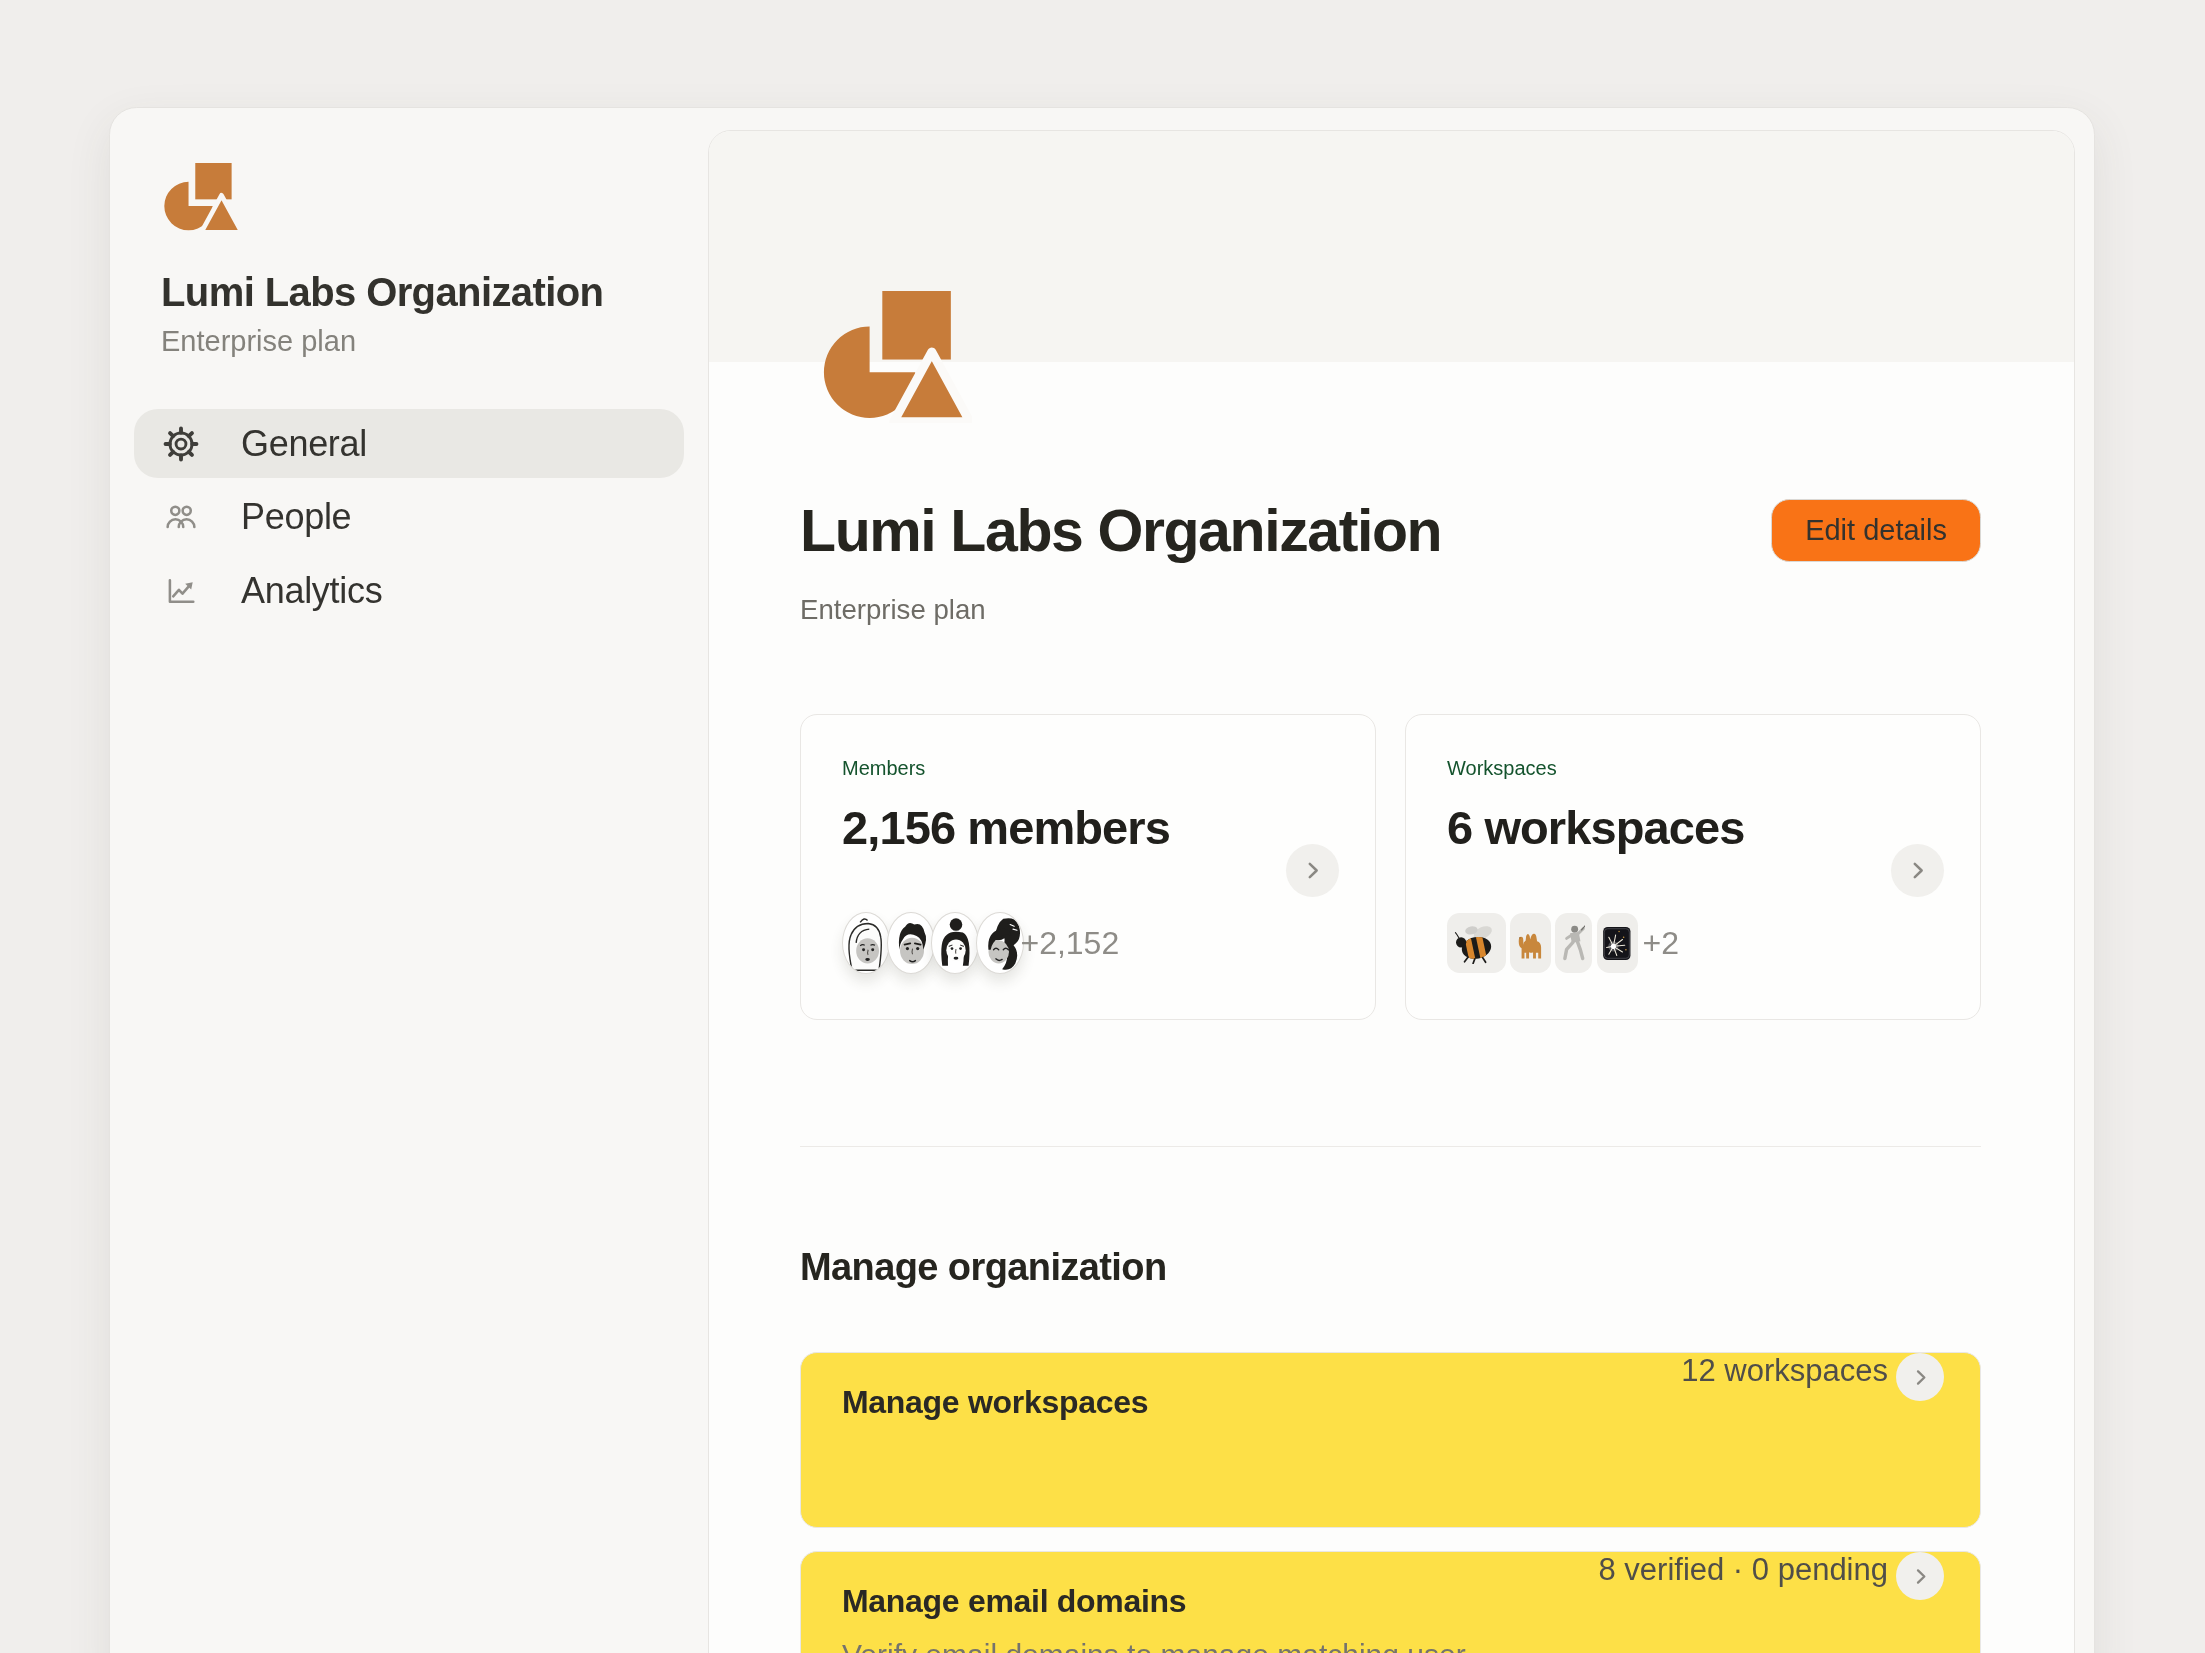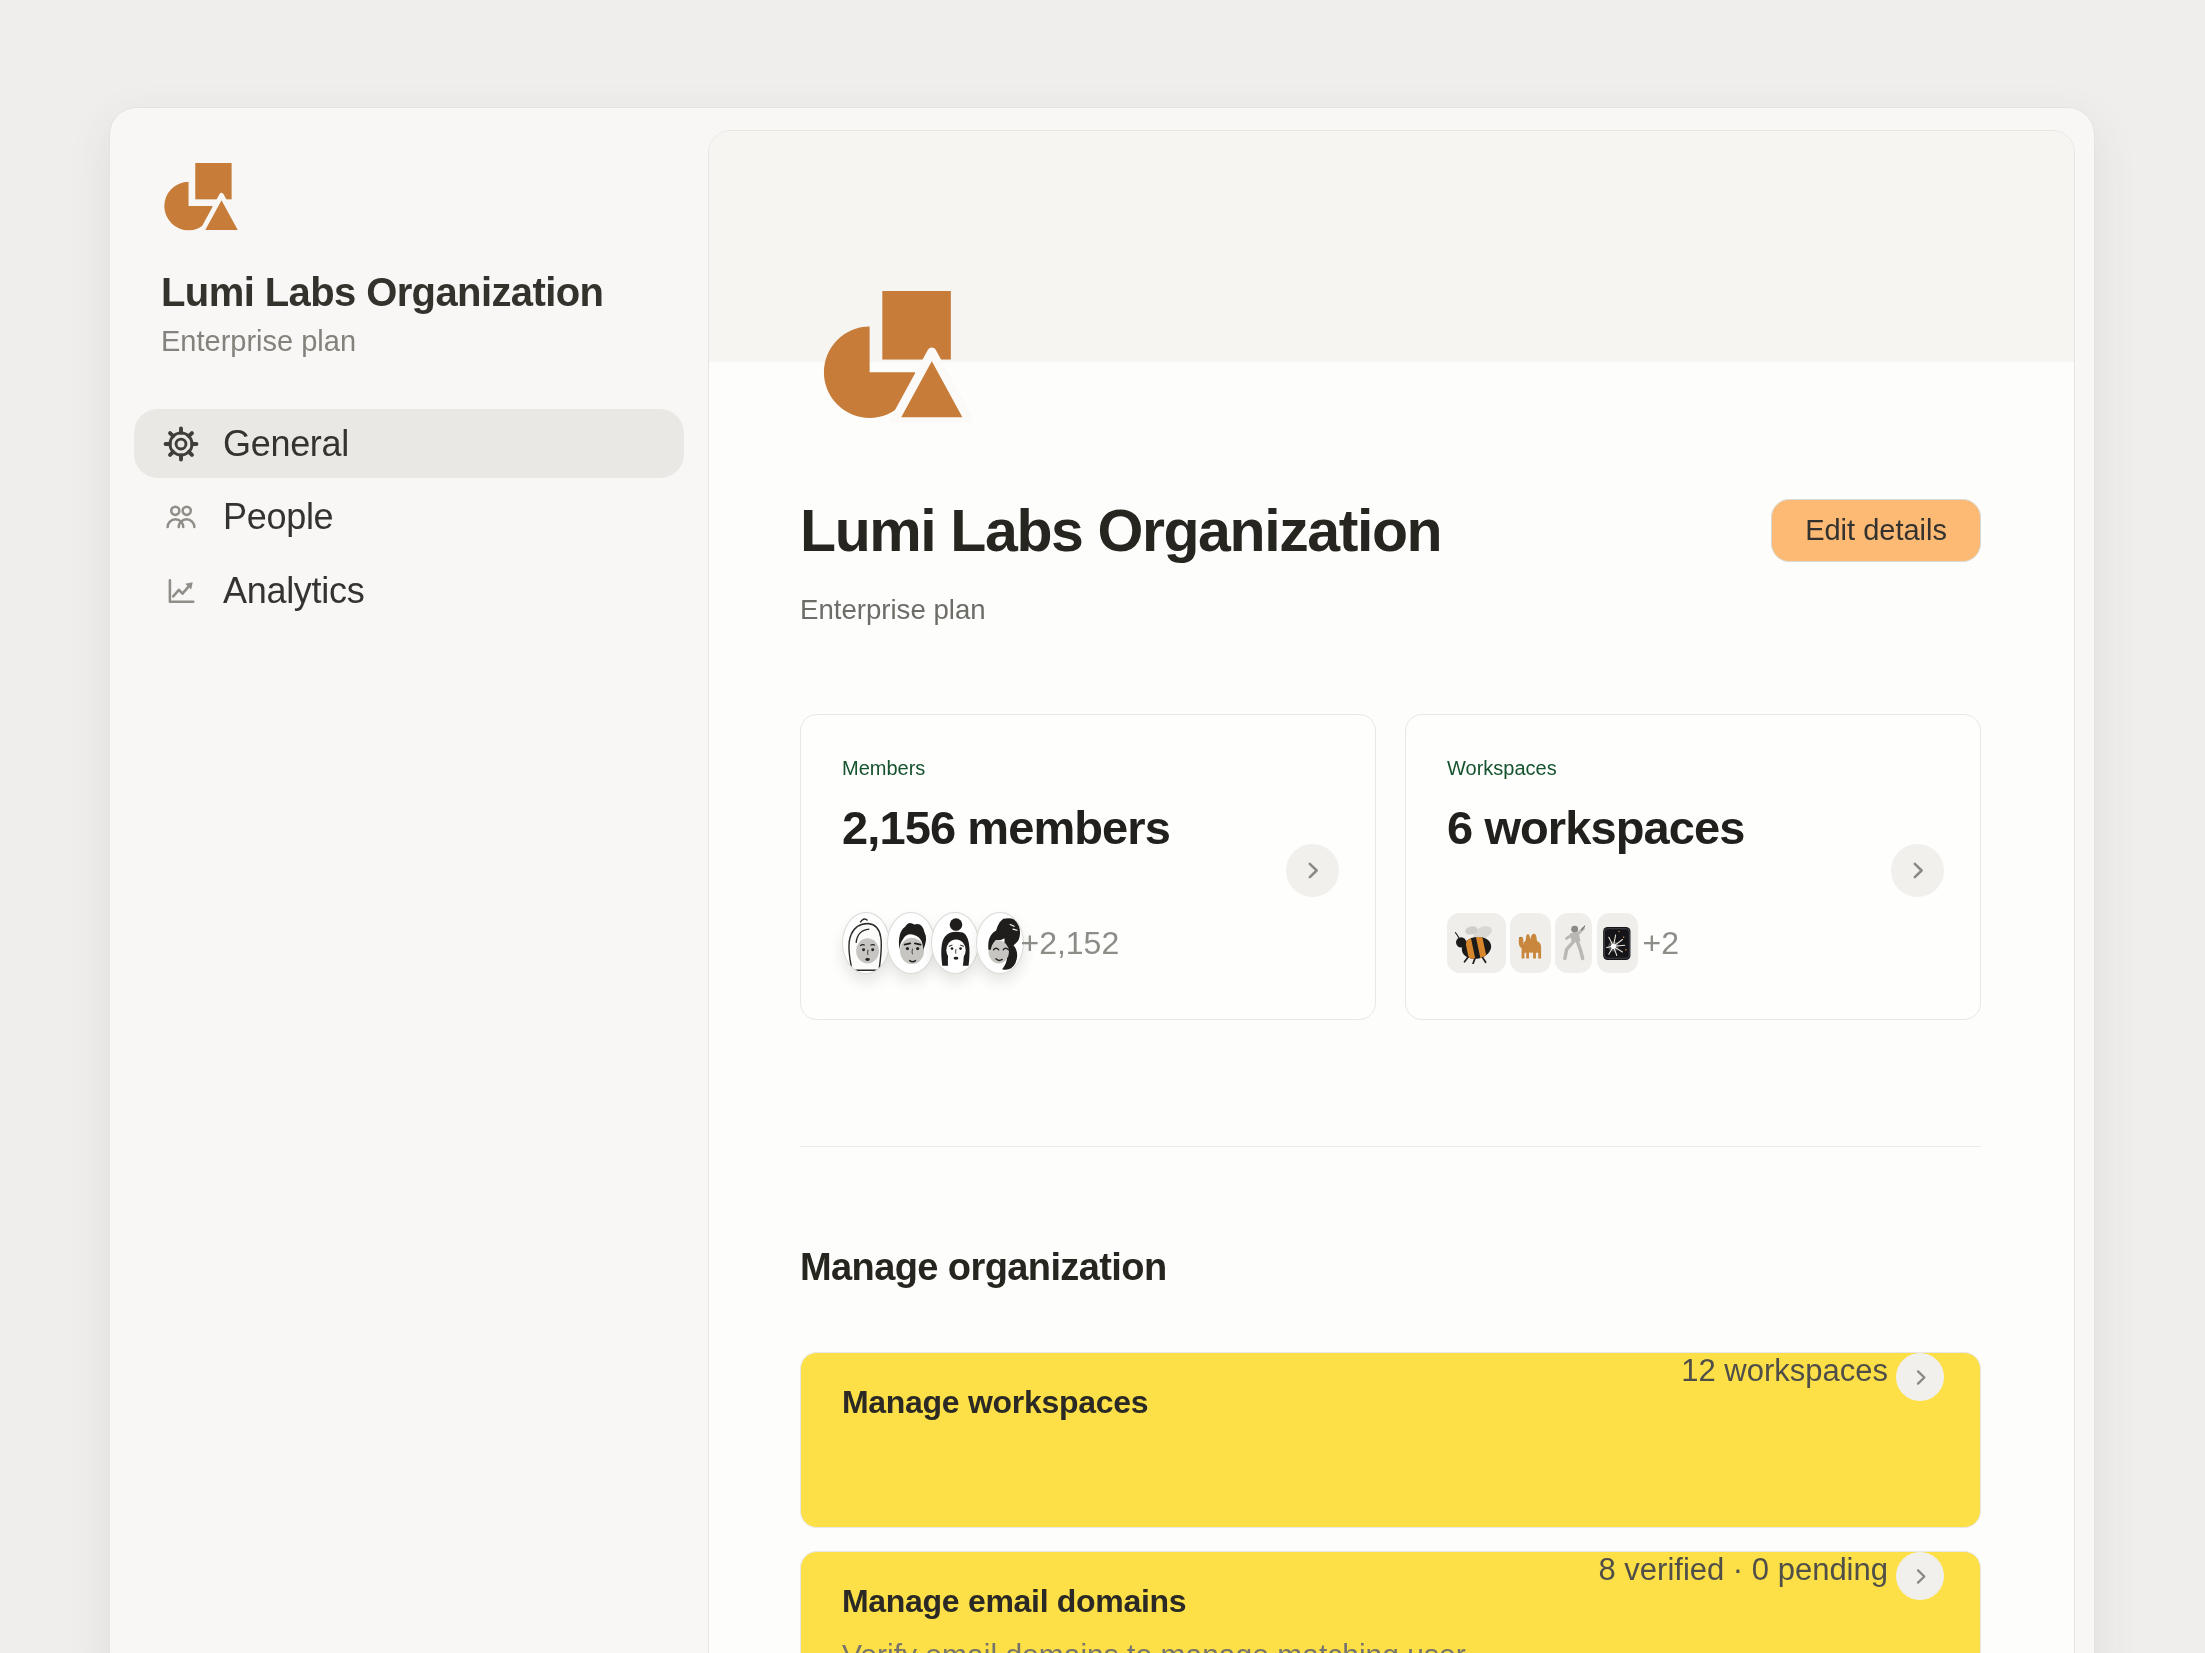--- a/index.html
+++ b/index.html
@@ -24,21 +24,21 @@
     position:absolute; left:51px; top:162px; width:494px;
     font-size:40px; font-weight:700; letter-spacing:-0.6px; color:#33322d;
   }
   .org-plan {
     position:absolute; left:51px; top:217px;
     font-size:29px; color:#84827c;
   }
   .nav { position:absolute; left:24px; top:301px; width:550px; }
   .nav-item {
     height:69px; margin-bottom:4.6px; border-radius:24px;
-    display:flex; align-items:center; padding-left:29px; gap:24px;
+    display:flex; align-items:center; padding-left:29px; gap:42px;
     cursor:pointer;
   }
   .nav-item.active { background:#e9e8e4; }
   .nav-item .nav-icon { width:36px; height:36px; flex:0 0 36px; display:flex; }
   .nav-item .nav-label { font-size:36px; color:#34332f; letter-spacing:-0.3px; }
   .icon-stroke { stroke:#908e89; stroke-width:1.7; fill:none; stroke-linecap:round; stroke-linejoin:round; }
   .nav-item.active .icon-stroke { stroke:#3f3e3a; stroke-width:1.9; }
   .icon-fill { fill:#908e89; }
 
   
@@ -51,21 +51,21 @@
   }
   .band { position:absolute; left:0; top:0; width:100%; height:231px; background:#f6f5f2; }
   .main-logo { position:absolute; left:109px; top:160px; width:154px; height:132px; }
   .title-row {
     position:absolute; left:91px; top:362px; width:1181px; height:75px;
     display:flex; justify-content:space-between; align-items:center;
   }
   .page-title { font-size:59px; font-weight:700; letter-spacing:-1.4px; color:#26251f; }
   .edit-btn {
     height:63px; padding:0 33px; border-radius:18.4px;
-    border:1.7px solid #dad8d4; background:#fdba74;
+    border:1.7px solid #dad8d4; background:#f97316;
     font-size:29px; font-weight:500; color:#33322e;
     display:flex; align-items:center; cursor:pointer;
     font-family:inherit;
   }
   .page-subtitle { position:absolute; left:91px; top:463px; font-size:27.6px; color:#6e6c66; }
 
   .cards { position:absolute; left:91px; top:583px; width:1181px; display:flex; gap:29px; }
   .stat-card {
     position:relative; width:576px; height:306px;
     background:#fefefd; border:1.1px solid #e9e7e4; border-radius:17px;

